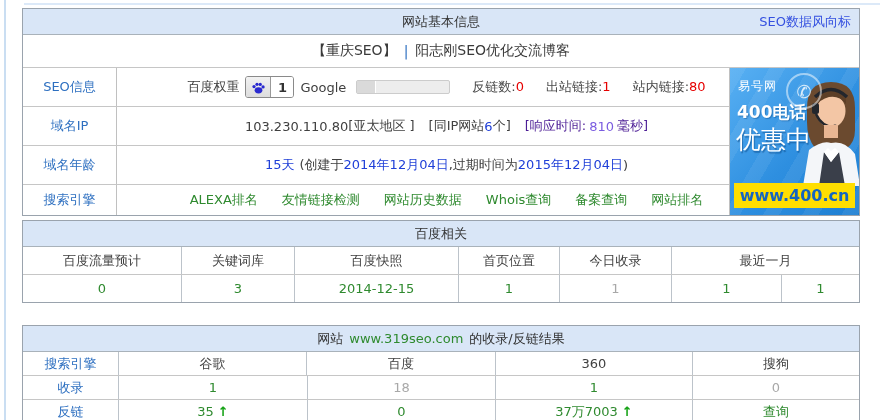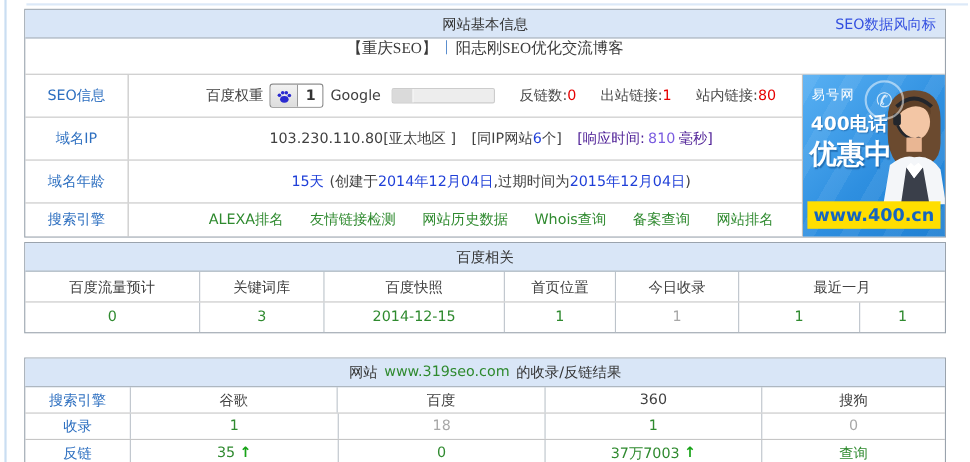--- a/index.html
+++ b/index.html
@@ -13,22 +13,22 @@
 
   .tbl{position:absolute;left:22px;width:836px;border:1px solid #9aa3ad;background:#fff;}
   #t1{top:8px;}
   #t2{top:220px;}
   #t3{top:325px;}
 
   .tbl-header{height:25px;background:#d9e6f7;border-bottom:1px solid #a9b2ba;
     display:flex;align-items:center;justify-content:center;position:relative;color:#333;}
   .hdr-link{position:absolute;right:8px;color:#3450e0;cursor:pointer;}
 
-  .title-row{height:32px;display:flex;justify-content:center;
-    border-bottom:1px solid #c6c6c6;color:#3a3a3a;font-size:14px;font-family:Liberation Serif, serif;}
+  .title-row{height:32px;display:flex;align-items:center;justify-content:center;
+    border-bottom:1px solid #c6c6c6;color:#3a3a3a;font-size:14px;}
   .site-sep{color:#2d6fc0;margin:0 7px;}
 
   .t1-body{display:flex;}
   .t1-left{width:706px;}
   .t1-ad{width:129px;border-left:1px solid #c0c0c0;position:relative;overflow:hidden;cursor:pointer;
     background:linear-gradient(135deg,#58b0f3 0%,#2e8fe0 55%,#1e7fd2 100%);}
   .t1-ad::before{content:"";position:absolute;inset:0;
     background:repeating-linear-gradient(120deg,rgba(255,255,255,.07) 0 14px,rgba(255,255,255,0) 14px 34px);}
 
   .t1-row{display:flex;border-bottom:1px solid #c6c6c6;gap:47px;}
@@ -55,21 +55,21 @@
   .gray{color:#a8a8a8;}
   .up-arrow{color:#17a317;font-weight:bold;margin-left:4px;}
 
   
   .ad-brand{position:absolute;left:8px;top:10px;color:#fff;font-size:12px;letter-spacing:1px;z-index:2;}
   .ad-logo{position:absolute;left:56px;top:5px;width:32px;height:32px;border:2px solid rgba(255,255,255,.5);
     border-radius:50%;display:flex;align-items:center;justify-content:center;
     color:rgba(255,255,255,.8);font-size:18px;z-index:2;}
   .ad-line1{position:absolute;left:7px;top:33px;color:#fff;font-weight:bold;font-size:17px;z-index:2;
     text-shadow:1px 1px 1px rgba(0,60,120,.4);}
-  .ad-line2{position:absolute;left:6px;top:55px;color:#fff;font-weight:bold;font-size:25px;z-index:2;
+  .ad-line2{position:absolute;left:6px;top:55px;color:#fff;font-weight:normal;font-size:25px;z-index:2;
     text-shadow:1px 2px 1px rgba(0,60,120,.45);}
   .ad-url{position:absolute;left:4px;right:4px;bottom:7px;height:25px;background:#ffde00;
     color:#1565c0;font-weight:bold;font-size:16px;display:flex;align-items:center;justify-content:center;z-index:3;}
   .ad-person{position:absolute;right:-2px;top:8px;z-index:1;}
 
   
   .grid-row{display:flex;border-bottom:1px solid #c6c6c6;}
   .grid-row:last-child{border-bottom:none;}
   .cell{display:flex;align-items:center;justify-content:center;border-right:1px solid #bcc3ca;}
   .cell:last-child{border-right:none;}

